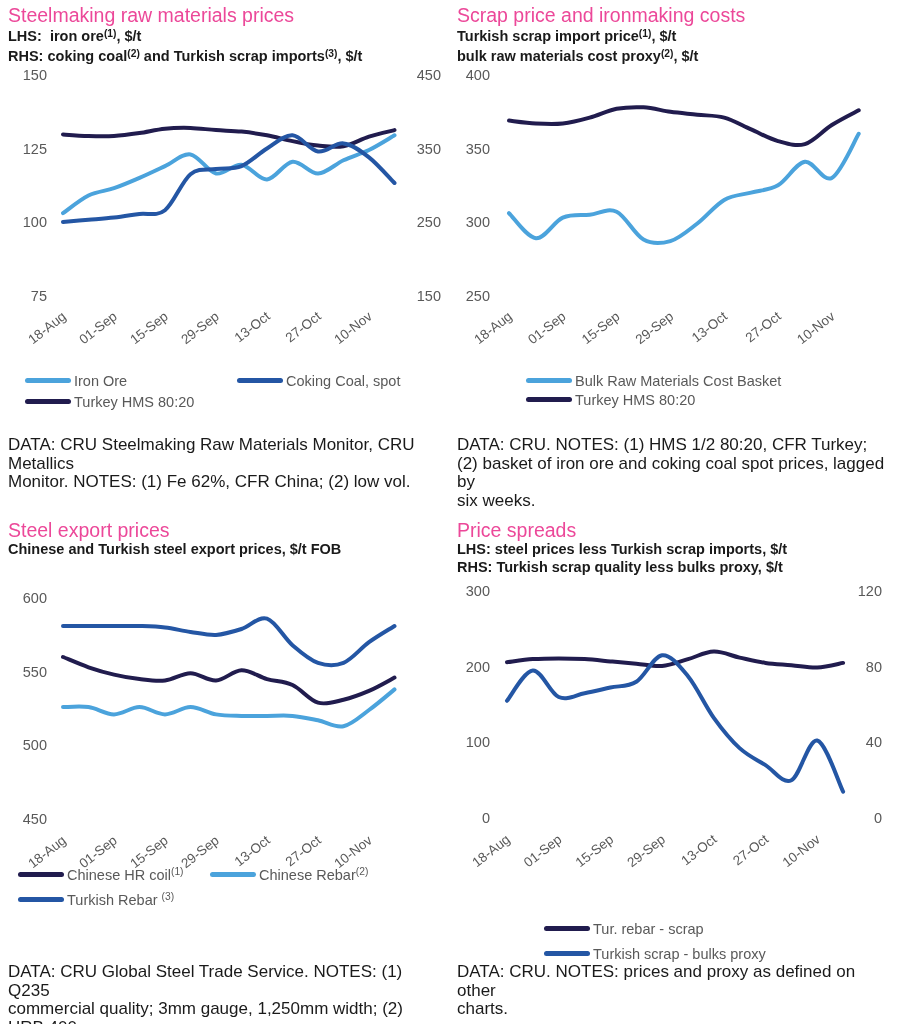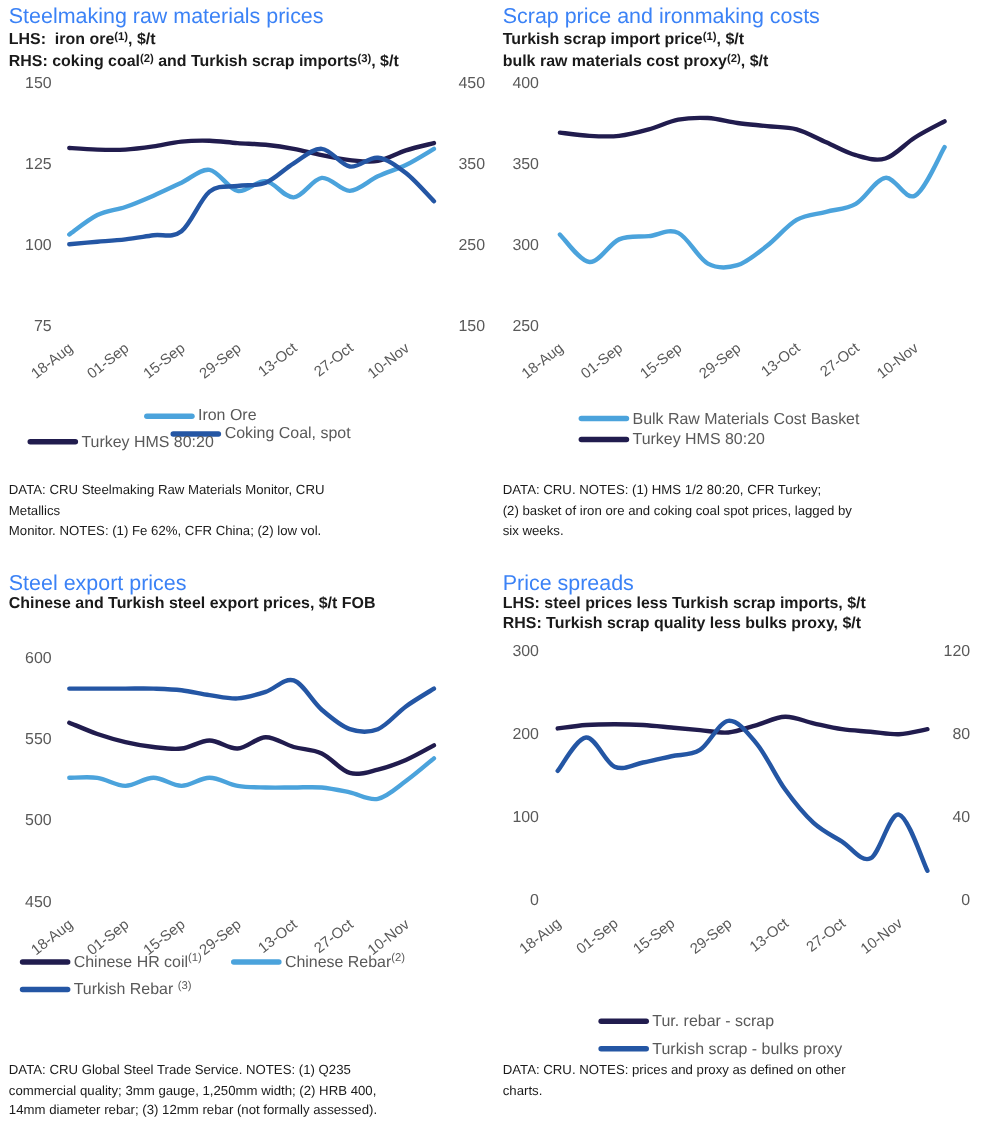--- a/index.html
+++ b/index.html
@@ -4,35 +4,35 @@
 <style>
   html,body{margin:0;padding:0;background:#fff;}
   .page{position:relative;width:898px;height:1024px;background:#ffffff;overflow:hidden;
         font-family:"Liberation Sans","DejaVu Sans",sans-serif;}
   .cell{position:absolute;width:449px;}
   #cell-0{left:0;top:0;height:498px;}
   #cell-1{left:449px;top:0;height:498px;}
   #cell-2{left:0;top:498px;height:526px;}
   #cell-3{left:449px;top:498px;height:526px;}
   .chart-title{position:absolute;left:8px;top:3px;margin:0;font-size:19.5px;line-height:24px;
-               font-weight:400;color:#3b82f6;white-space:nowrap;}
+               font-weight:400;color:#ec4899;white-space:nowrap;}
   .row2 .chart-title{top:20px;}
   .chart-subtitle{position:absolute;left:8px;top:27px;font-size:14.5px;line-height:19px;color:#1a1a1a;font-weight:bold;}
   .row2 .chart-subtitle{top:43px;line-height:17.5px;}
   .subtitle-line{white-space:pre-wrap;}
   .sup{font-size:71%;position:relative;top:-4.5px;}
   .chart-plot{position:absolute;left:0;top:66px;display:block;}
   .row2 .chart-plot{top:84px;}
   svg text{fill:#595959;font-size:14.5px;font-family:"Liberation Sans","DejaVu Sans",sans-serif;}
   svg text.date-label{font-size:13.5px;}
   .chart-legend{position:absolute;left:0;right:0;}
   .legend-row{display:flex;align-items:center;}
   .legend-item{display:flex;align-items:center;font-size:14.5px;color:#595959;white-space:pre;}
   .swatch{display:inline-block;width:46px;height:5px;border-radius:2.5px;margin-right:3px;flex:none;}
-  .chart-footnote{position:absolute;left:8px;top:436px;width:428px;font-size:12px;line-height:18.5px;
+  .chart-footnote{position:absolute;left:8px;top:436px;width:428px;font-size:17px;line-height:18.5px;
                   color:#1a1a1a;white-space:pre-line;}
   .row2 .chart-footnote{top:465px;}
 </style>
 </head>
 <body>
 
 <div class="page">
 
   <section class="cell row1" id="cell-0">
     <h2 class="chart-title">Steelmaking raw materials prices</h2>
@@ -54,21 +54,21 @@
         <text x="169" y="252" text-anchor="end" class="date-label" transform="rotate(-38 169 252)">15-Sep</text>
         <text x="220" y="252" text-anchor="end" class="date-label" transform="rotate(-38 220 252)">29-Sep</text>
         <text x="271" y="252" text-anchor="end" class="date-label" transform="rotate(-38 271 252)">13-Oct</text>
         <text x="322" y="252" text-anchor="end" class="date-label" transform="rotate(-38 322 252)">27-Oct</text>
         <text x="373" y="252" text-anchor="end" class="date-label" transform="rotate(-38 373 252)">10-Nov</text>
         <path d="M63.0,147.2C67.3,144.2 80.0,133.7 88.5,129.5C97.0,125.4 105.5,125.1 114.0,122.2C122.5,119.3 131.0,115.6 139.5,111.9C148.0,108.2 156.5,104.1 165.0,100.1C173.5,96.2 182.0,87.2 190.5,88.4C199.0,89.6 207.5,105.8 216.0,107.5C224.5,109.2 233.0,97.7 241.5,98.7C250.0,99.7 258.5,113.9 267.0,113.4C275.5,112.9 284.0,96.7 292.5,95.7C301.0,94.7 309.5,107.7 318.0,107.5C326.5,107.2 335.0,98.2 343.5,94.3C352.0,90.3 360.5,88.1 369.0,84.0C377.5,79.8 390.3,71.7 394.5,69.3" fill="none" stroke="#4BA3DC" stroke-width="4" stroke-linecap="round" stroke-linejoin="round"></path>
         <path d="M63.0,68.5C67.3,68.8 80.0,69.8 88.5,70.0C97.0,70.3 105.5,70.5 114.0,70.0C122.5,69.5 131.0,68.3 139.5,67.1C148.0,65.8 156.5,63.5 165.0,62.7C173.5,61.8 182.0,61.7 190.5,61.9C199.0,62.2 207.5,63.5 216.0,64.1C224.5,64.7 233.0,64.7 241.5,65.6C250.0,66.5 258.5,67.7 267.0,69.3C275.5,70.9 284.0,73.4 292.5,75.1C301.0,76.9 309.5,78.7 318.0,79.6C326.5,80.4 335.0,81.8 343.5,80.3C352.0,78.8 360.5,73.4 369.0,70.7C377.5,68.0 390.3,65.2 394.5,64.1" fill="none" stroke="#211C4E" stroke-width="4" stroke-linecap="round" stroke-linejoin="round"></path>
         <path d="M63.0,156.0C67.3,155.6 80.0,154.5 88.5,153.8C97.0,153.1 105.5,152.6 114.0,151.6C122.5,150.6 131.0,149.1 139.5,147.9C148.0,146.7 156.5,150.9 165.0,144.2C173.5,137.6 182.0,115.1 190.5,108.2C199.0,101.4 207.5,104.4 216.0,103.1C224.5,101.7 233.0,103.6 241.5,100.1C250.0,96.7 258.5,87.6 267.0,82.5C275.5,77.4 284.0,68.8 292.5,69.3C301.0,69.8 309.5,84.1 318.0,85.4C326.5,86.8 335.0,76.4 343.5,77.4C352.0,78.3 360.5,84.7 369.0,91.3C377.5,97.9 390.3,112.8 394.5,117.0" fill="none" stroke="#2456A4" stroke-width="4" stroke-linecap="round" stroke-linejoin="round"></path>
       </svg>
     <div class="chart-legend" style="top: 370px;">
-        <div class="legend-row" style="height: 21px; padding-left: 25px; flex-direction: column;">
+        <div class="legend-row" style="height: 21px; padding-left: 25px;">
           <span class="legend-item" style="width: 212px;"><span class="swatch" style="background: rgb(75, 163, 220);"></span><span>Iron Ore</span></span>
           <span class="legend-item"><span class="swatch" style="background: rgb(36, 86, 164);"></span><span>Coking Coal, spot</span></span>
         </div>
         <div class="legend-row" style="height: 21px; padding-left: 25px;">
           <span class="legend-item"><span class="swatch" style="background: rgb(33, 28, 78);"></span><span>Turkey HMS 80:20</span></span>
         </div>
       </div>
     <div class="chart-footnote">DATA: CRU Steelmaking Raw Materials Monitor, CRU
 Metallics
 Monitor.  NOTES: (1) Fe 62%, CFR China; (2) low vol.</div>

